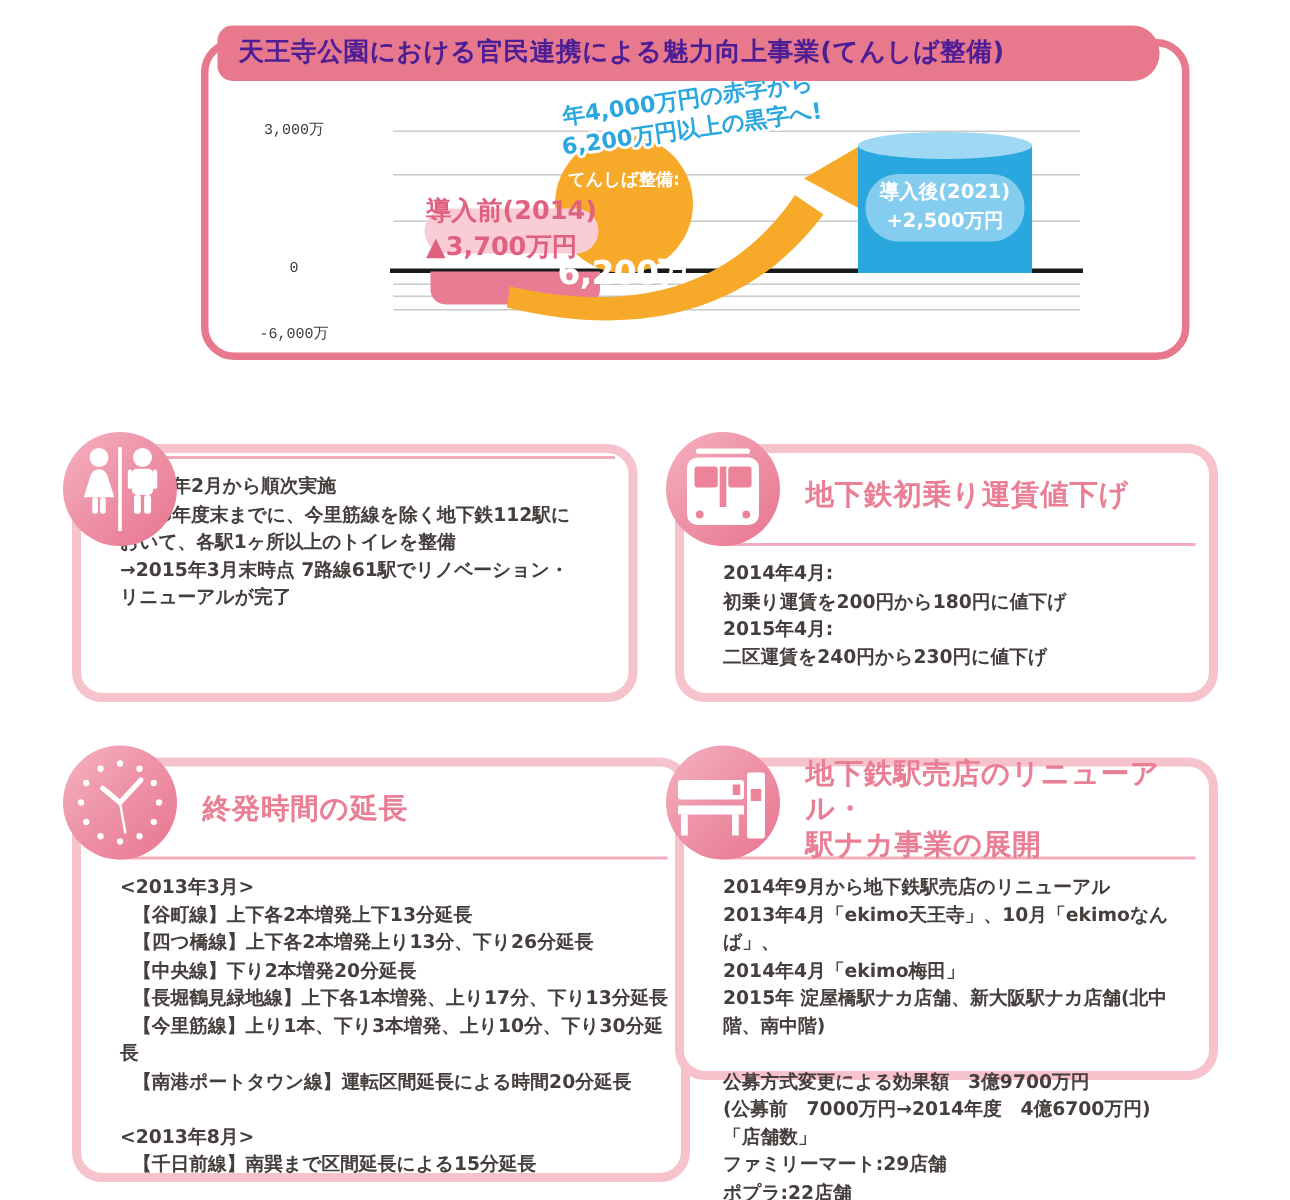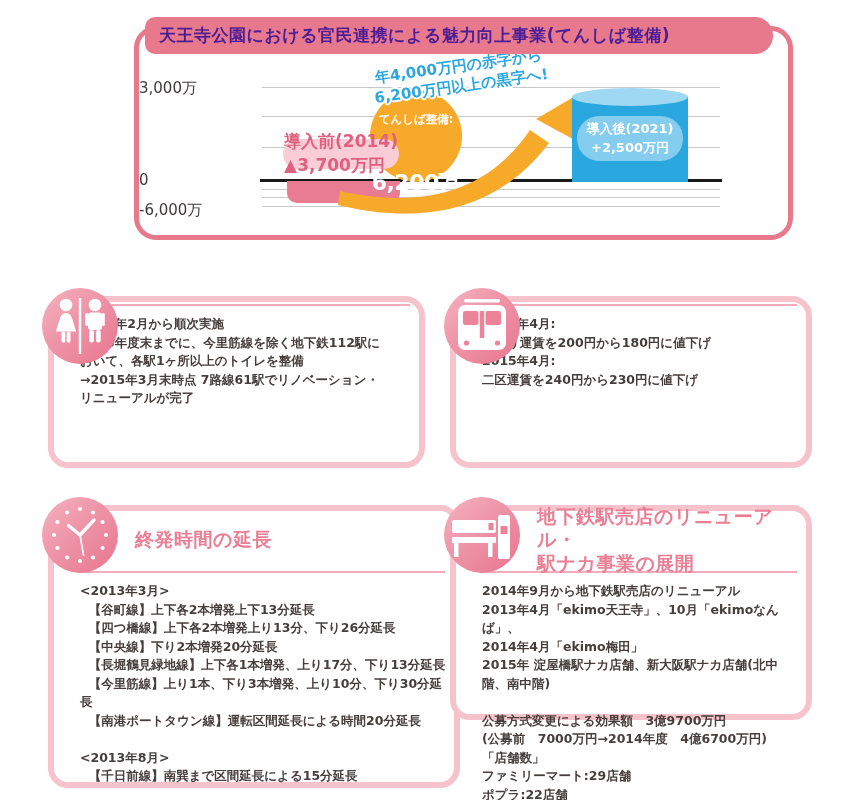--- a/index.html
+++ b/index.html
@@ -7,23 +7,23 @@
        font-family:"DejaVu Sans","Liberation Sans",sans-serif;}
 
   
   .topbox{position:absolute;left:134px;top:26px;width:659px;height:214px;
           background:#fff;border:5px solid #E8798D;border-radius:22px;box-sizing:border-box;}
   .topbox-title{position:absolute;left:6px;top:-14px;width:628px;height:37px;
           background:#E8798D;border-radius:10px 18px 18px 10px;color:#4c1d95;
           font-size:17px;font-weight:bold;line-height:37px;padding-left:14px;
           box-sizing:border-box;letter-spacing:0.5px;white-space:nowrap;z-index:10;}
   .chart{position:absolute;left:0;top:0;width:649px;height:204px;}
-  .ytick{position:absolute;left:0;width:114px;text-align:left;font-size:15px;
-         color:#3E3A39;line-height:20px;z-index:2;}
-  .yt0{top:47px;} .yt1{top:139px;} .yt2{top:169px;}
+  .ytick{position:absolute;left:0;width:114px;text-align:center;font-size:10px;
+         color:#3E3A39;line-height:20px;z-index:2;font-family:Liberation Mono, monospace;}
+  .yt0{top:47px;} .yt1{top:139px;} .yt2{top:183px;}
   .gridline{position:absolute;left:123px;width:458px;height:1px;background:#C9C9CA;z-index:1;}
   .g0{top:56px;} .g1{top:85px;} .g2{top:116px;} .g3{top:158px;} .g4{top:166px;} .g5{top:175px;}
   .zeroline{position:absolute;left:121px;top:148px;width:462px;height:3px;background:#1A1A1A;z-index:2;}
 
   .before-bar{position:absolute;left:148px;top:150px;width:113px;height:22px;
          background:#E97C92;border-radius:0 0 10px 10px;z-index:3;}
   .before-label{position:absolute;left:144px;top:108px;width:116px;height:30px;
          background:#FACDD6;border-radius:20px;color:#E06080;font-weight:bold;
          font-size:17px;line-height:1.4;display:flex;align-items:center;justify-content:center;
          text-align:left;white-space:pre-wrap;z-index:4;}
@@ -143,20 +143,23 @@
       <svg width="76" height="76" viewBox="0 0 76 76">
         <rect x="20" y="11" width="36" height="3.5" rx="1.7" fill="#fff"></rect>
         <rect x="14" y="17" width="48" height="45" rx="7" fill="#fff"></rect>
         <rect x="19" y="23" width="15.5" height="14" rx="2" fill="#EC8398"></rect>
         <rect x="41.5" y="23" width="15.5" height="14" rx="2" fill="#EC8398"></rect>
         <rect x="35.8" y="23" width="4.4" height="27" fill="#EC8398"></rect>
         <circle cx="22.5" cy="55" r="2.6" fill="#EC8398"></circle>
         <circle cx="53.5" cy="55" r="2.6" fill="#EC8398"></circle>
       </svg>
     </div>
+    <div class="card-header">
+      <h2 class="card-title">地下鉄初乗り運賃値下げ</h2>
+    </div>
     <div class="card-divider"></div>
     <div class="card-body">2014年4月:
 初乗り運賃を200円から180円に値下げ
 2015年4月:
 二区運賃を240円から230円に値下げ</div>
   </section>
 
   <section class="card" id="card3">
     <div class="icon-circle">
       <svg width="76" height="76" viewBox="0 0 76 76">

